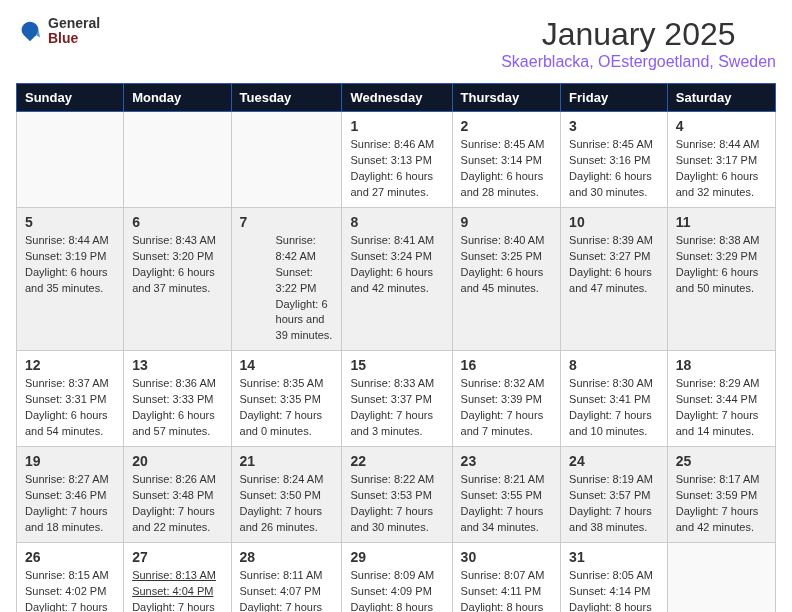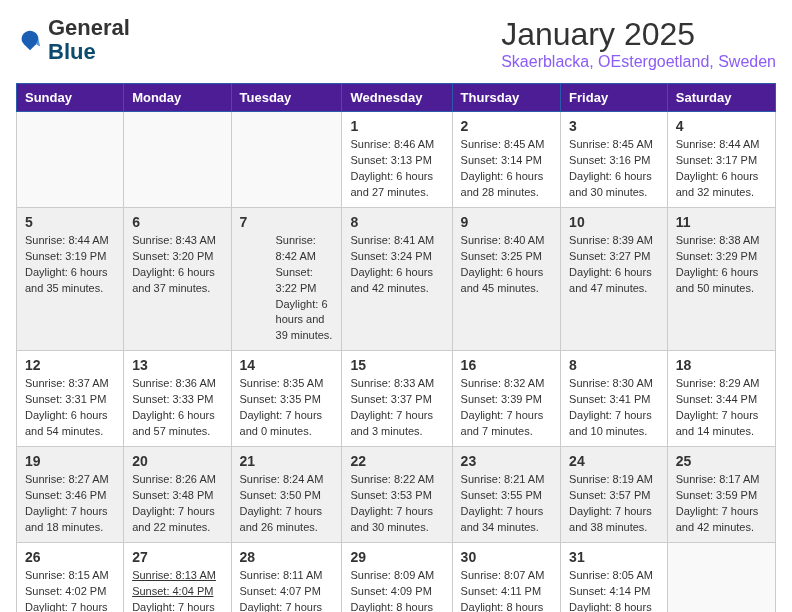--- a/index.html
+++ b/index.html
@@ -15,49 +15,49 @@
       justify-content: space-between;
       align-items: flex-start;
       margin-bottom: 12px;
     }
     .logo {
       display: flex;
       align-items: center;
       gap: 4px;
     }
     .logo-text {
-      font-size: 22px;
+      font-size: 14px;
       font-weight: bold;
       line-height: 1.1;
     }
     .logo-general { color: #333; }
-    .logo-blue { color: #0c4a6e; }
+    .logo-blue { color: #7f1d1d; }
     .logo-icon {
       width: 28px;
       height: 28px;
     }
     .title-block {
-      text-align: left;
+      text-align: center;
     }
     .month-title {
       font-size: 32px;
       font-weight: normal;
       color: #333;
     }
     .subtitle {
       font-size: 16px;
       color: #8b5cf6;
     }
     .calendar {
       width: 100%;
       border-collapse: collapse;
       border: 1px solid #ccc;
     }
     .calendar th {
-      background: #4c1d95;
+      background: #0f172a;
       color: #fff;
       text-align: left;
       padding: 6px 8px;
       font-size: 13px;
       font-weight: bold;
       border: 1px solid #2a5aaa;
     }
     .calendar td {
       vertical-align: top;
       border: 1px solid #ccc;

